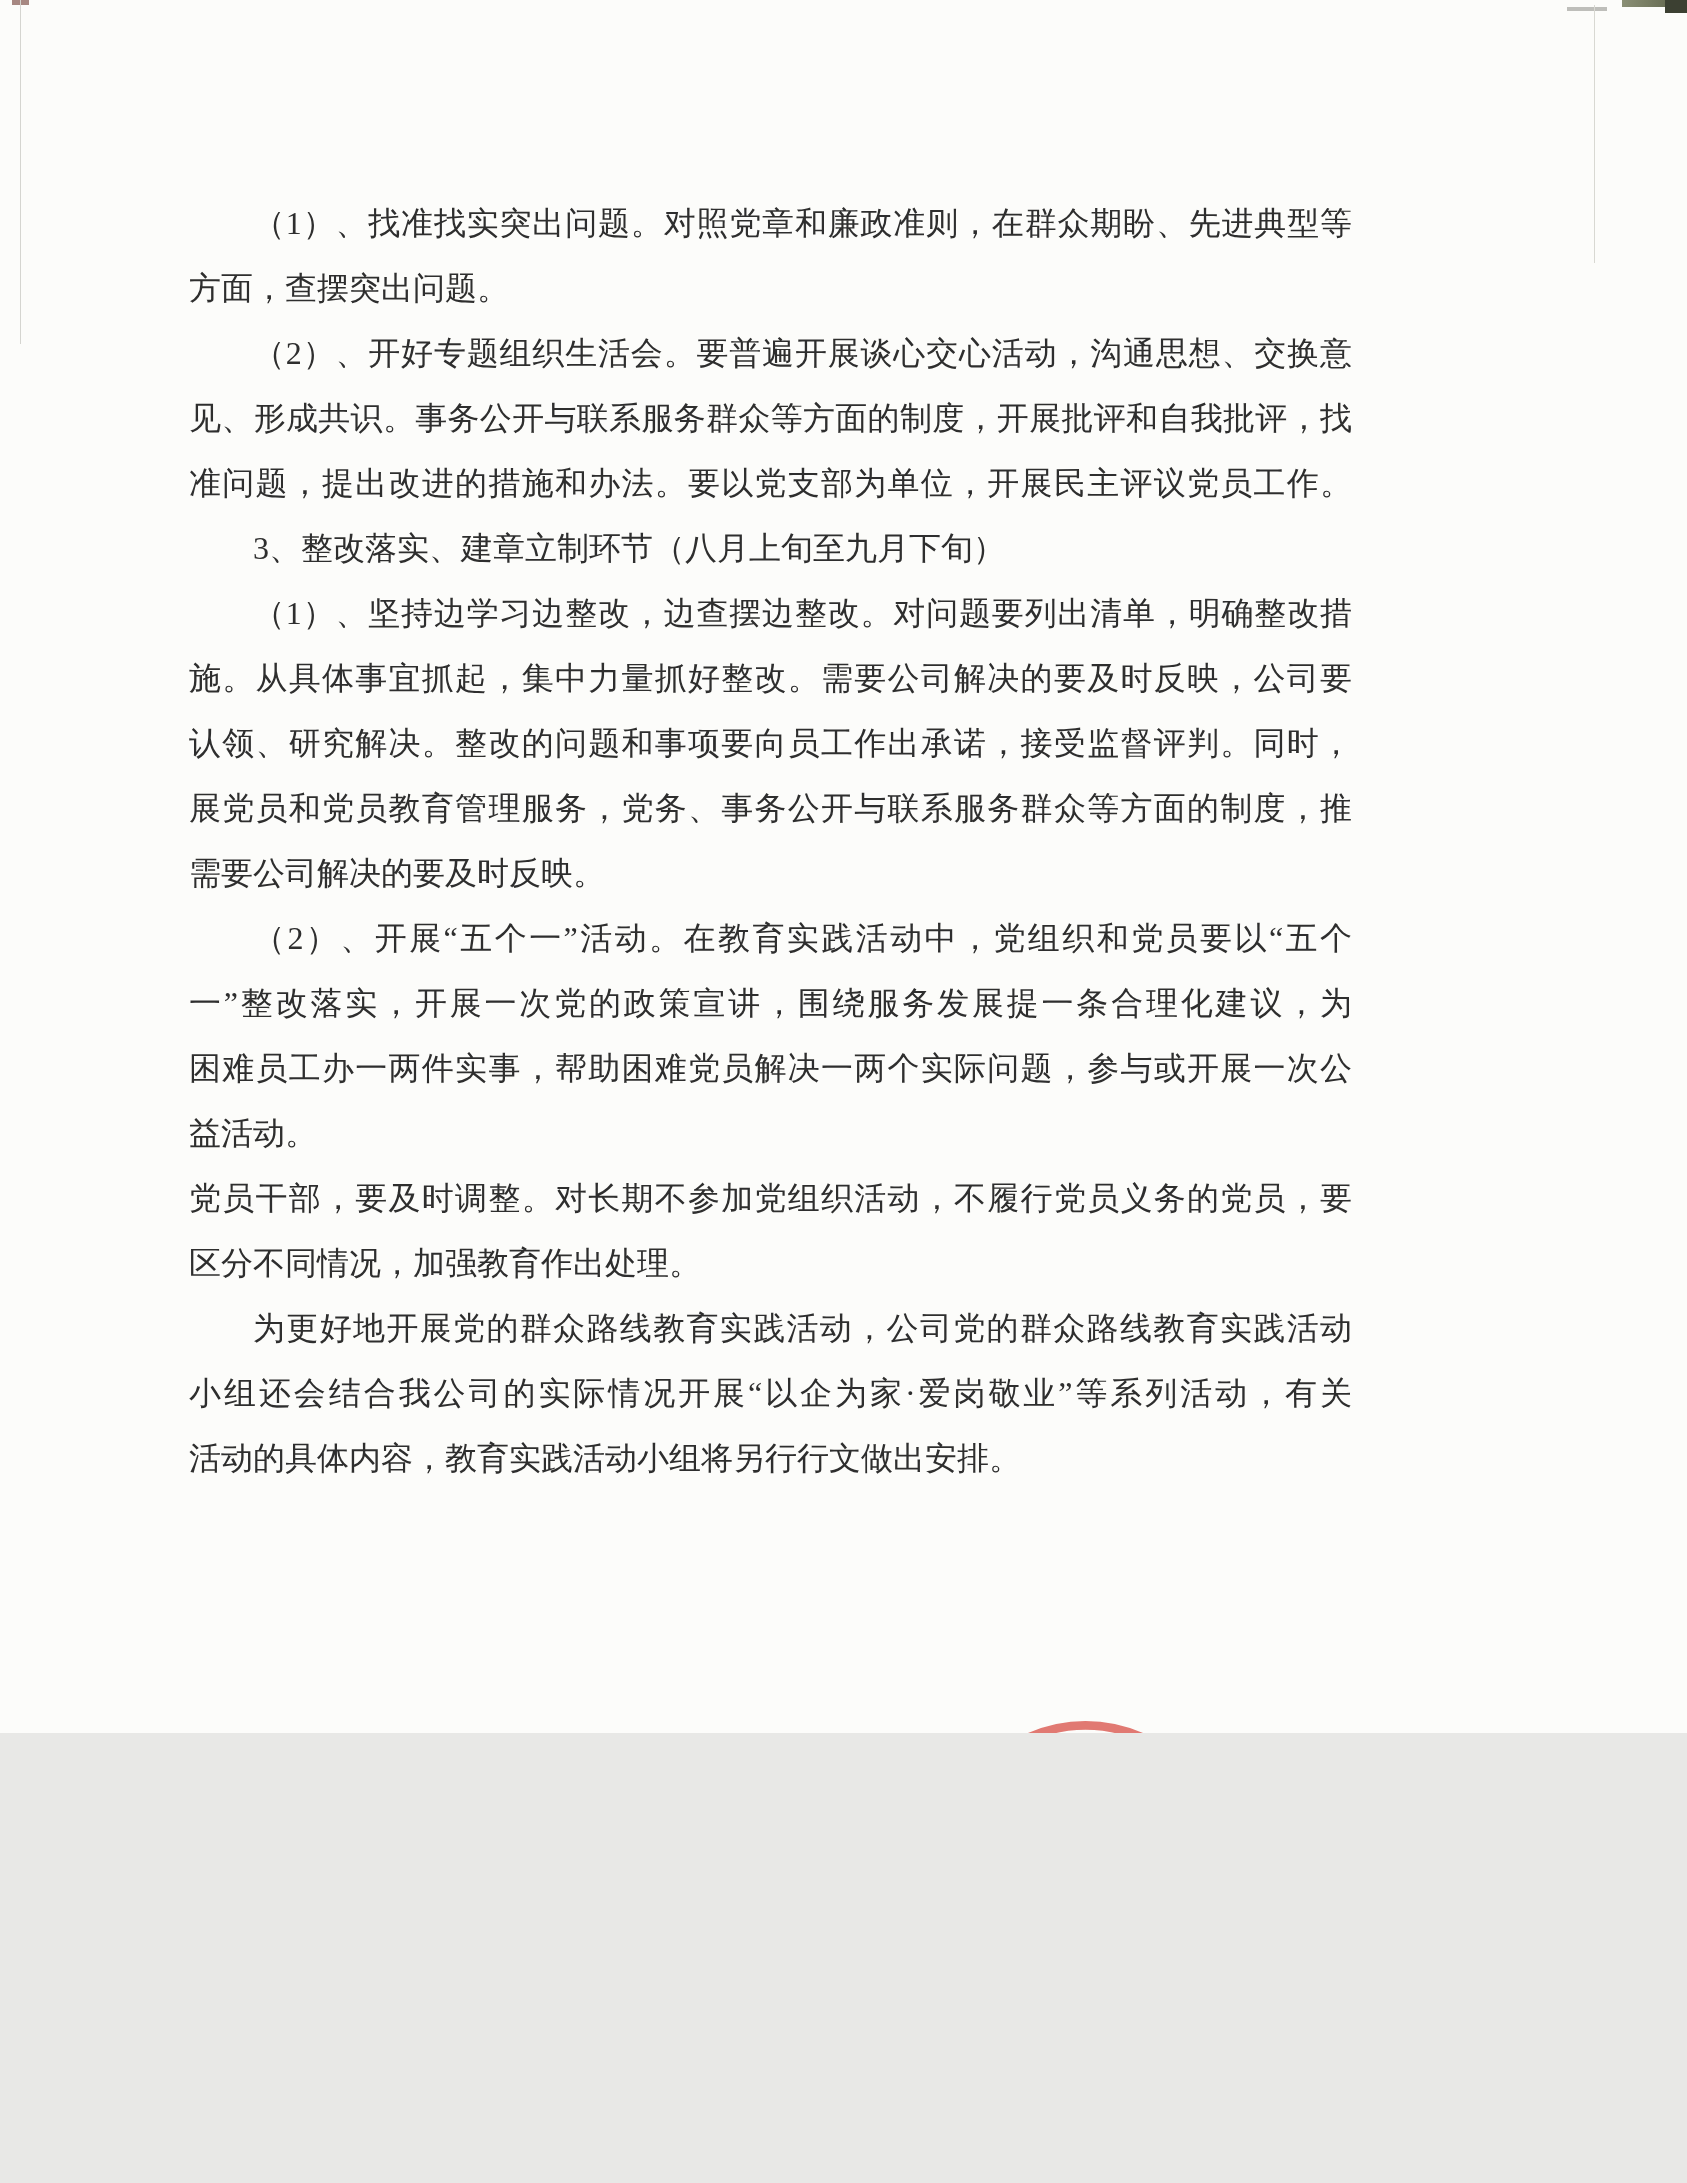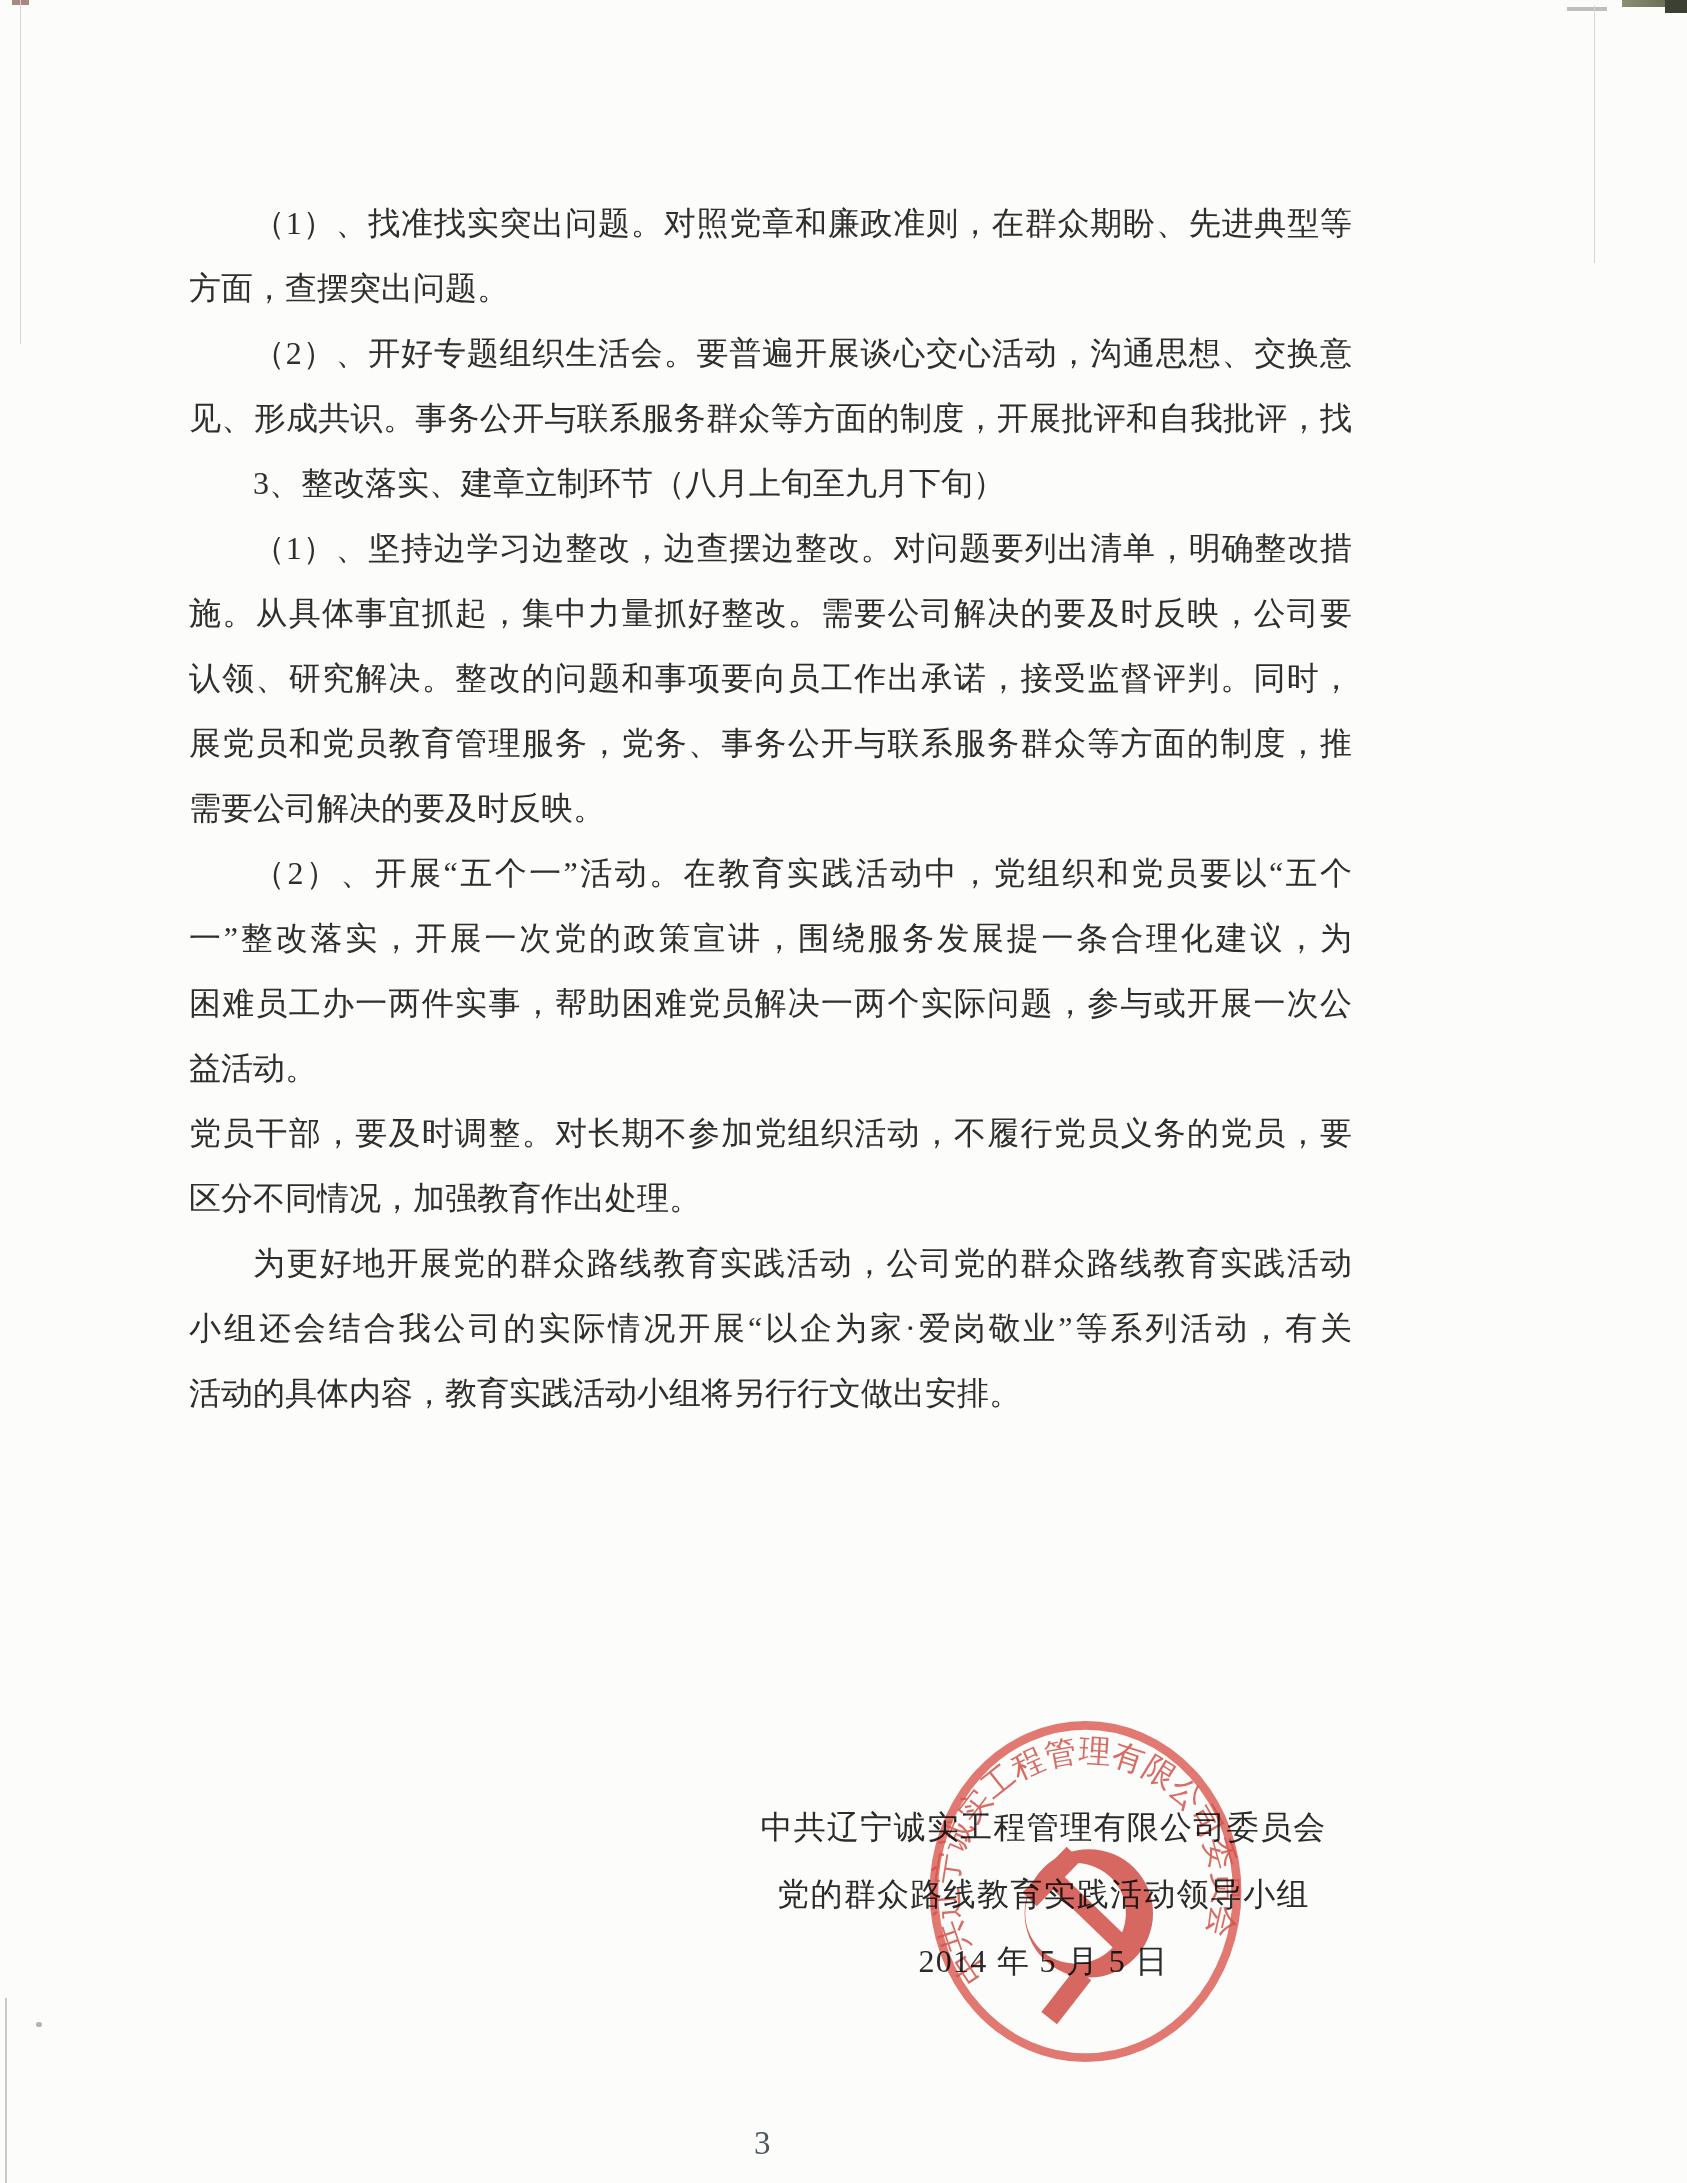--- a/index.html
+++ b/index.html
@@ -1,18 +1,18 @@
 <!DOCTYPE html>
 <html style="font-size:10.6px"><head>
 <meta charset="utf-8">
 <style>
   html,body{margin:0;padding:0;background:#e8e8e6;}
   .page{
     position:relative;
-    width:1687px;height:2183px;
+    width:1687px;height:1733px;
     margin:0 auto;
     background:#fcfcfa;
     font-family:"Liberation Serif","DejaVu Serif",serif;
     color:#2e2e2e;
     overflow:hidden;
   }
   
   .body-text{
     position:absolute;
     left:189px;top:191px;
@@ -79,20 +79,21 @@
   <div class="art a-tr-speck"></div>
   <div class="art a-tr-strip"></div>
   <div class="art a-tr-corner"></div>
   <div class="art a-tr-line"></div>
 
   <div class="body-text">
     <div class="line in j">（1）、找准找实突出问题。对照党章和廉政准则，在群众期盼、先进典型等</div>
     <div class="line">方面，查摆突出问题。</div>
     <div class="line in j">（2）、开好专题组织生活会。要普遍开展谈心交心活动，沟通思想、交换意</div>
     <div class="line j">见、形成共识。事务公开与联系服务群众等方面的制度，开展批评和自我批评，找</div>
+    <div class="line j">准问题，提出改进的措施和办法。要以党支部为单位，开展民主评议党员工作。</div>
     <div class="line in">3、整改落实、建章立制环节（八月上旬至九月下旬）</div>
     <div class="line in j">（1）、坚持边学习边整改，边查摆边整改。对问题要列出清单，明确整改措</div>
     <div class="line j">施。从具体事宜抓起，集中力量抓好整改。需要公司解决的要及时反映，公司要</div>
     <div class="line j">认领、研究解决。整改的问题和事项要向员工作出承诺，接受监督评判。同时，</div>
     <div class="line j">展党员和党员教育管理服务，党务、事务公开与联系服务群众等方面的制度，推</div>
     <div class="line">需要公司解决的要及时反映。</div>
     <div class="line in j">（2）、开展“五个一”活动。在教育实践活动中，党组织和党员要以“五个</div>
     <div class="line j">一”整改落实，开展一次党的政策宣讲，围绕服务发展提一条合理化建议，为</div>
     <div class="line j">困难员工办一两件实事，帮助困难党员解决一两个实际问题，参与或开展一次公</div>
     <div class="line">益活动。</div>

